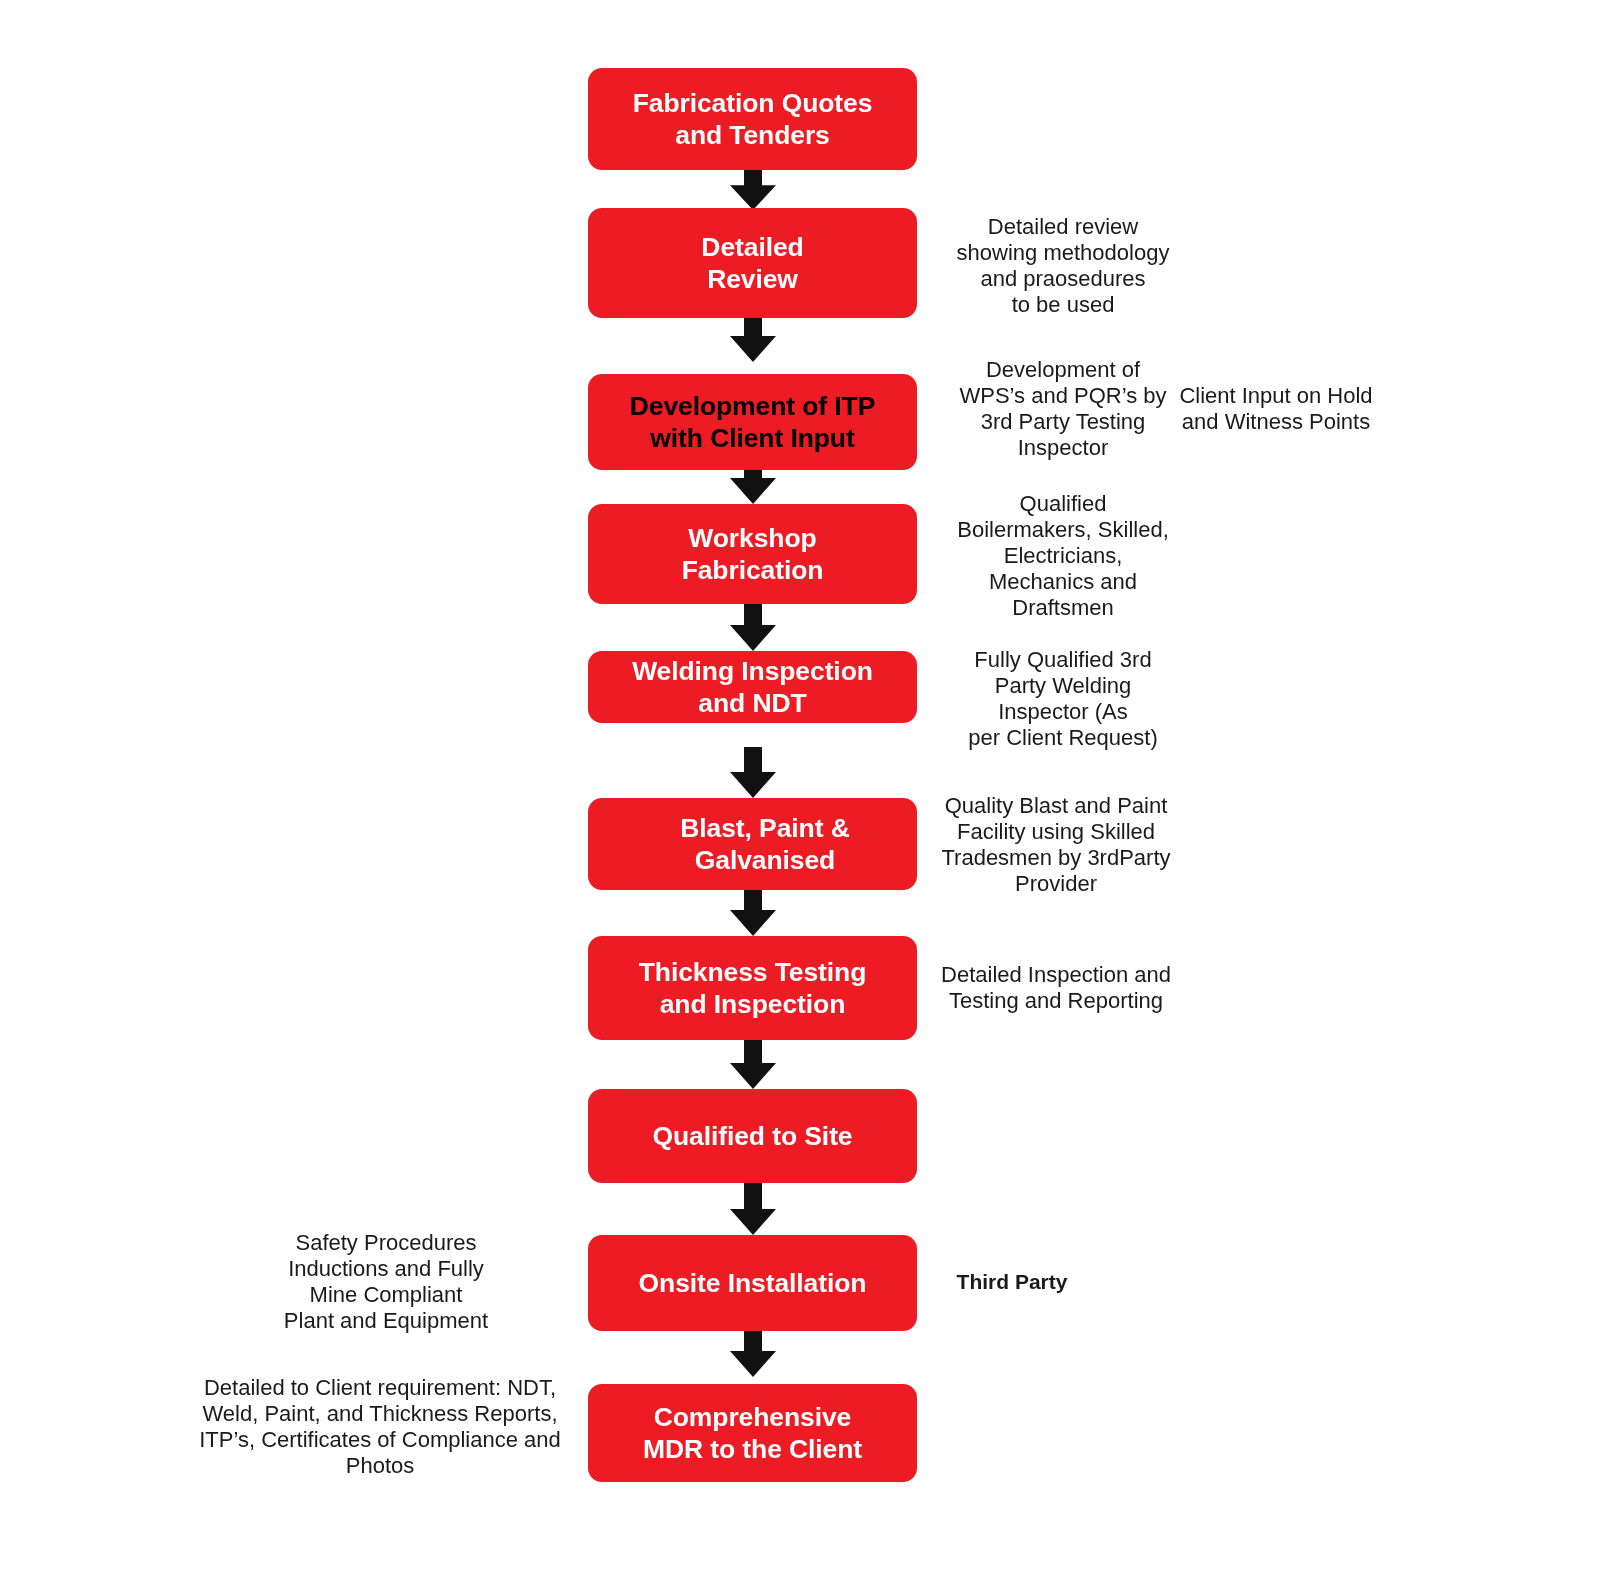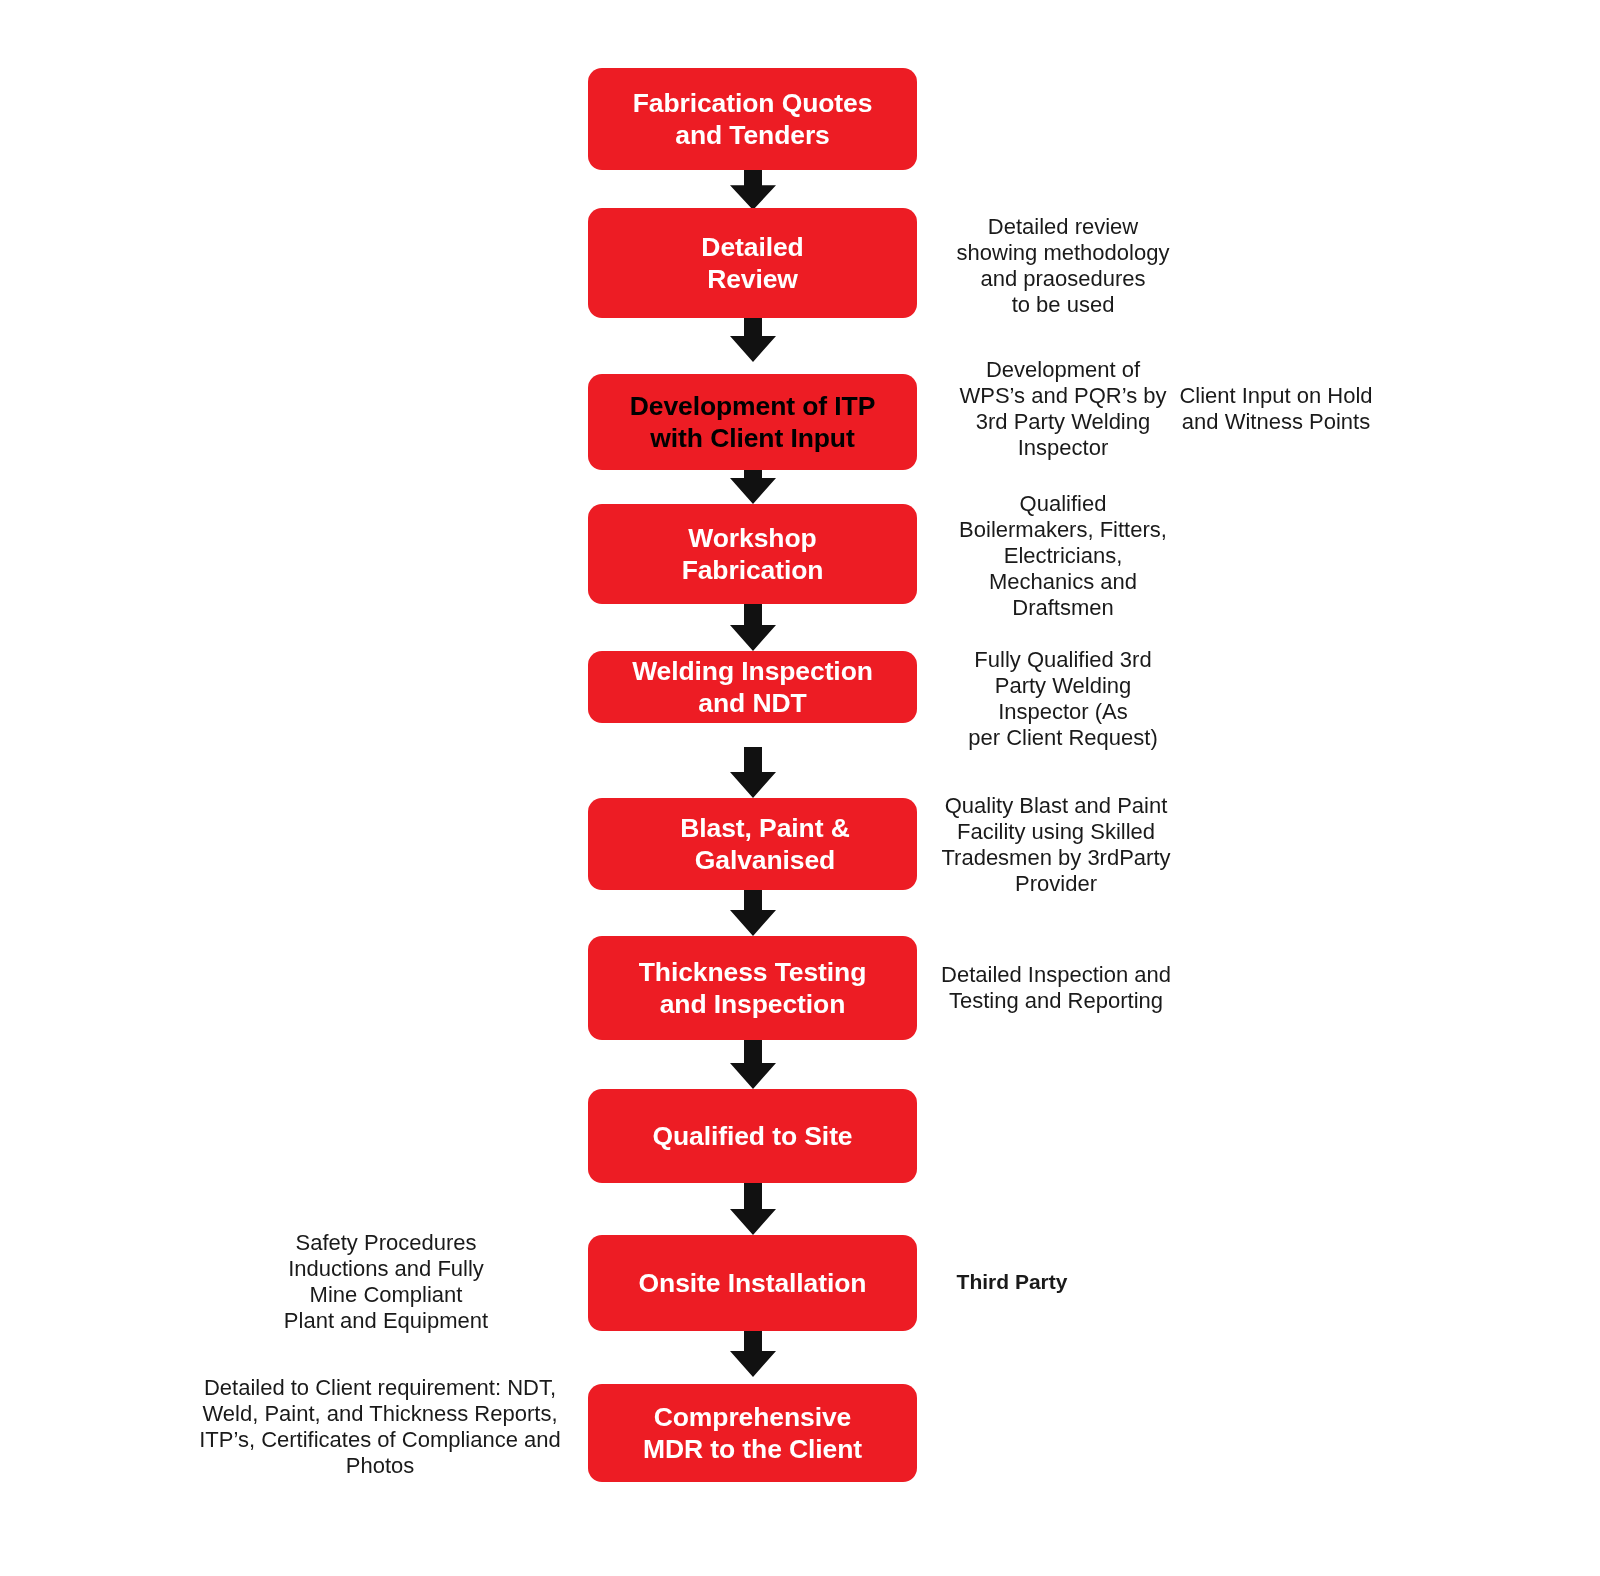--- a/index.html
+++ b/index.html
@@ -149,26 +149,26 @@
     <div class="proc-box" style="top: 1377px; height: 98px; background: rgb(237, 28, 36); color: rgb(255, 255, 255); margin-top: 7px;">
       <span class="box-label">Comprehensive
 MDR to the Client</span>
     </div>
     <div class="note" style="left: 938px; top: 214px; width: 250px; color: rgb(26, 26, 26);">Detailed review
 showing methodology
 and praosedures
 to be used</div>
     <div class="note" style="left: 938px; top: 357px; width: 250px; color: rgb(26, 26, 26);">Development of
 WPS’s and PQR’s by
-3rd Party Welding
+3rd Party Testing
 Inspector</div>
     <div class="note" style="left: 1162px; top: 383px; width: 228px; color: rgb(26, 26, 26);">Client Input on Hold
 and Witness Points</div>
     <div class="note" style="left: 938px; top: 491px; width: 250px; color: rgb(26, 26, 26);">Qualified
-Boilermakers, Fitters,
+Boilermakers, Skilled,
 Electricians,
 Mechanics and
 Draftsmen</div>
     <div class="note" style="left: 938px; top: 647px; width: 250px; color: rgb(26, 26, 26);">Fully Qualified 3rd
 Party Welding
 Inspector (As
 per Client Request)</div>
     <div class="note" style="left: 926px; top: 793px; width: 260px; color: rgb(26, 26, 26);">Quality Blast and Paint
 Facility using Skilled
 Tradesmen by 3rdParty

